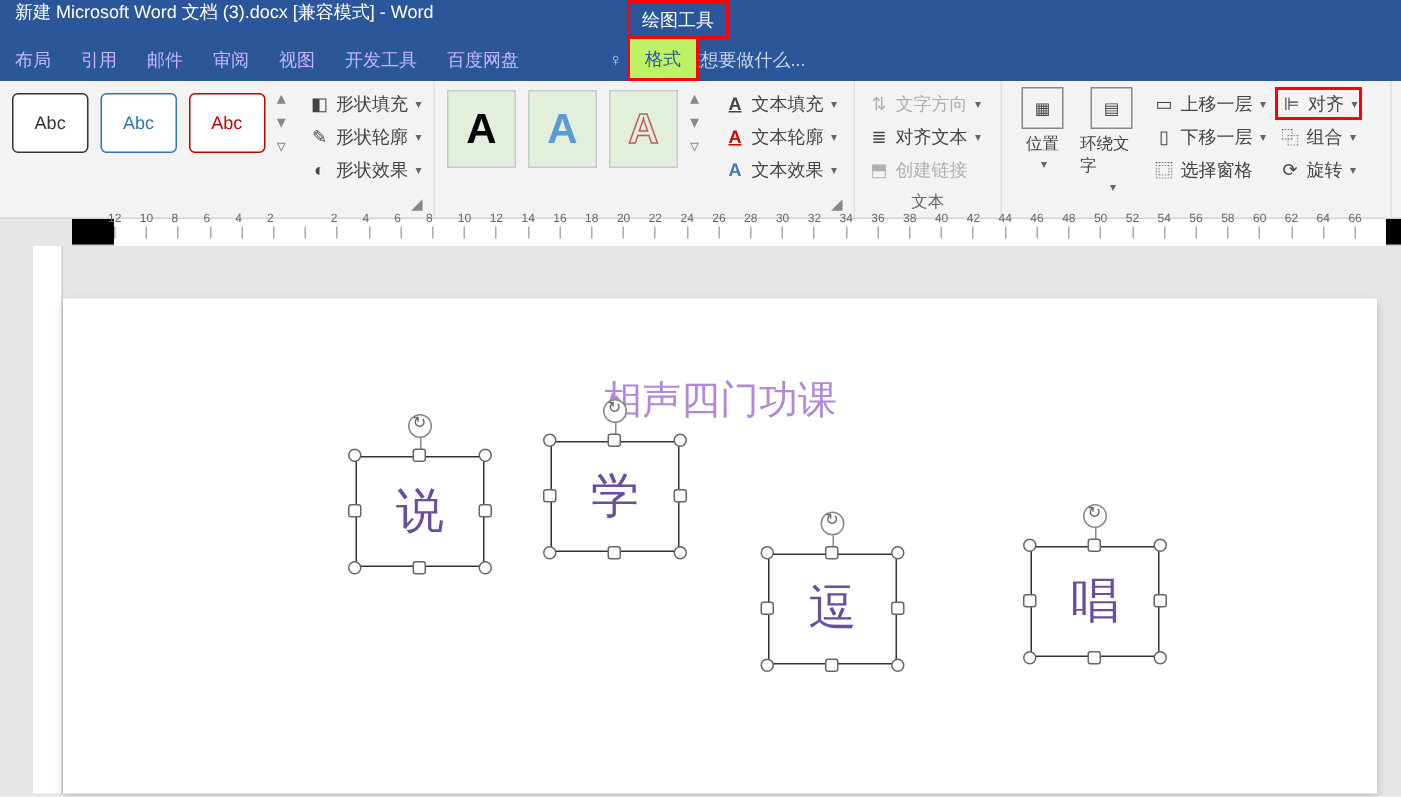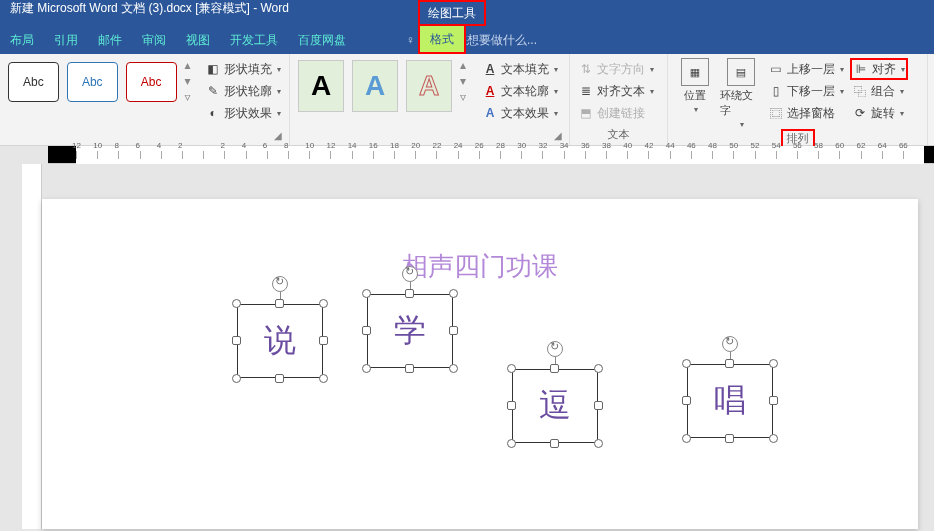--- a/index.html
+++ b/index.html
@@ -3,21 +3,21 @@
 <meta charset="utf-8">
 <style>
 * { margin: 0; padding: 0; box-sizing: border-box; font-family: "Microsoft YaHei", sans-serif; }
 body { background: #e6e6e6; width: 934px; height: 531px; overflow: hidden; font-size: 12px; }
 
 .titlebar { background: #2b579a; color: #fff; height: 26px; display: flex; padding: 0 10px; }
 .titlebar .title { font-size: 12px; }
 .tool-tab-box { position: absolute; left: 418px; top: 0; height: 26px; border: 2px solid red; display: flex; align-items: center; padding: 0 8px; color: #fff; font-size: 12px; }
 
 .tabs { background: #2b579a; height: 28px; display: flex; align-items: center; position: relative; }
-.tab { color: #5eead4; padding: 0 10px; height: 28px; display: flex; align-items: center; cursor: pointer; font-size: 12px; }
+.tab { color: #c4b5fd; padding: 0 10px; height: 28px; display: flex; align-items: center; cursor: pointer; font-size: 12px; }
 .tab.format-box { border: 2px solid red; position: absolute; left: 418px; top: -2px; height: 30px; background: #bef264; color: #2b579a; }
 .tell-me { color: #c8d5ec; font-size: 12px; margin-left: 50px; display: flex; align-items: center; gap: 4px; }
 
 .ribbon { background: #f3f3f3; height: 92px; display: flex; border-bottom: 1px solid #d4d4d4; }
 .group { border-right: 1px solid #e0e0e0; display: flex; flex-direction: column; justify-content: space-between; padding: 4px 6px 2px; position: relative; }
 .group-label { text-align: center; color: #666; font-size: 11px; height: 16px; }
 .group-body { display: flex; align-items: flex-start; gap: 4px; flex: 1; }
 .dlg-launcher { position: absolute; right: 3px; bottom: 3px; width: 12px; height: 12px; color: #888; font-size: 10px; cursor: pointer; }
 
 .style-preview { width: 58px; height: 40px; border: 1px solid #333; border-radius: 4px; display: flex; align-items: center; justify-content: center; margin: 4px 2px; font-size: 12px; color: #333; background: #fff; cursor: pointer; }
@@ -242,23 +242,20 @@
             <span class="icon-box">⿻</span>
             <span>组合</span>
             <span class="dd">▾</span>
           </div>
         <div class="btn-row">
             <span class="icon-box">⟳</span>
             <span>旋转</span>
             <span class="dd">▾</span>
           </div>
       </div>
-    </div>
-    <div class="group-label">
-      <span class="arrange-label-box">排列</span>
     </div>
   </div>
 
 </div>
 
 <div class="ruler-area">
   <div class="ruler" id="h-ruler">
       <span>
         <i>12</i>
       </span>

